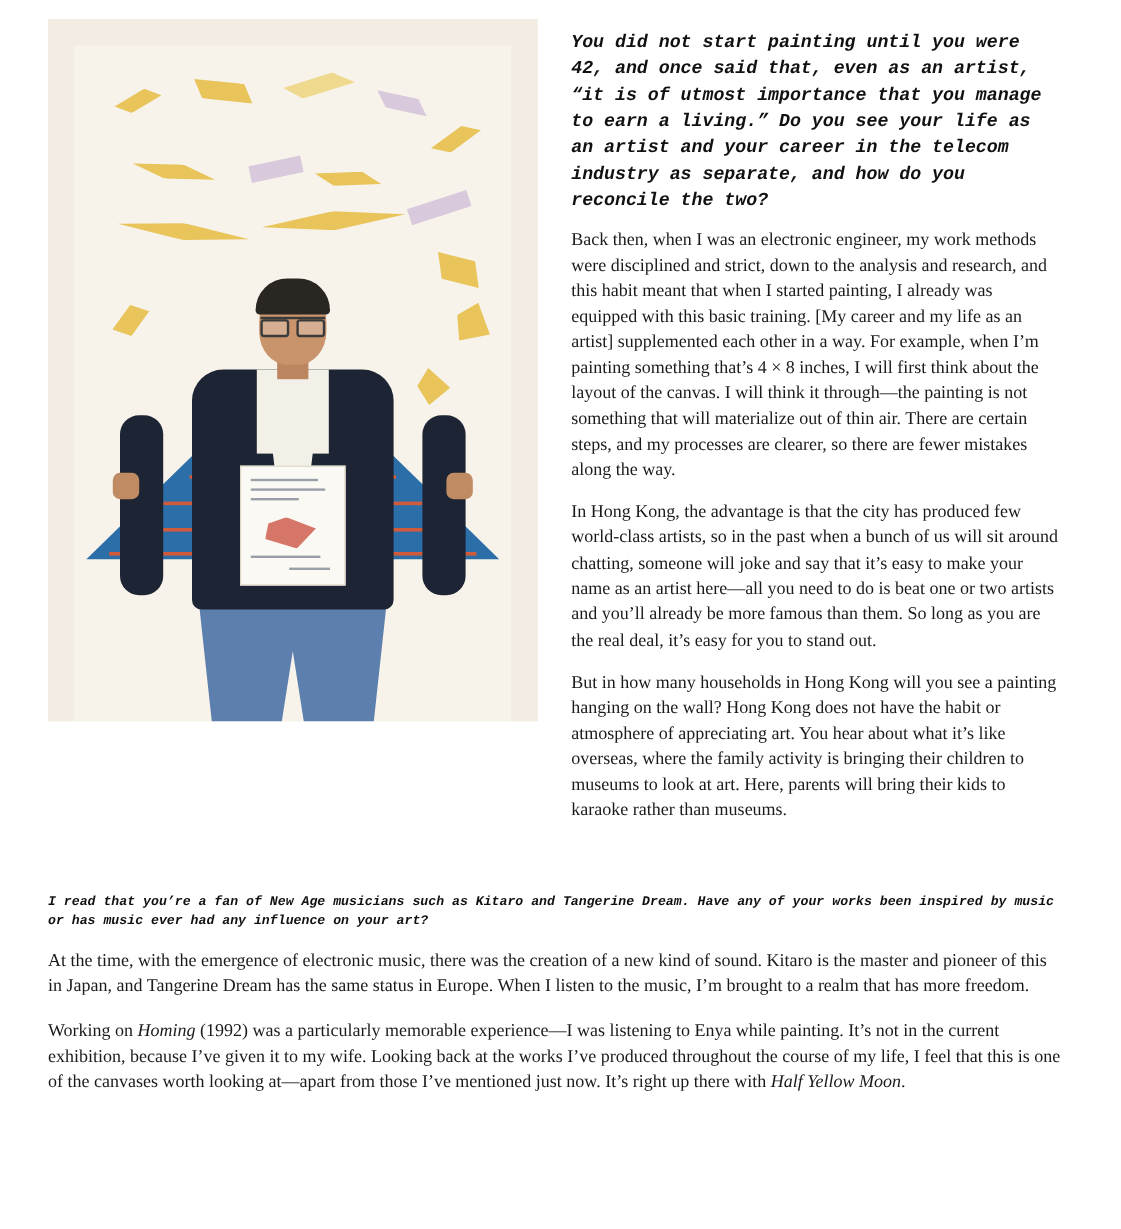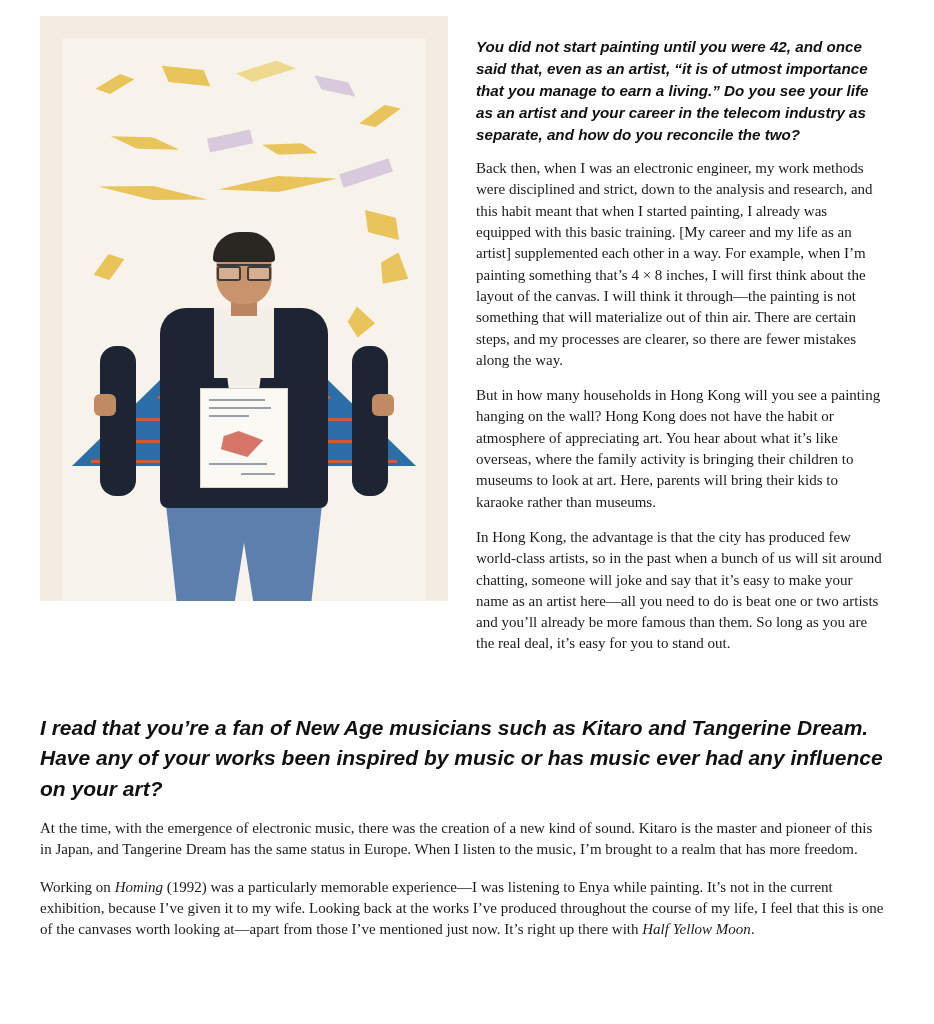--- a/index.html
+++ b/index.html
@@ -162,43 +162,43 @@
     font-size: 10.5px;
     line-height: 1.45;
     color: #2b2b2b;
     width: 400px;
   }
   .caption b { font-weight: 700; }
   .caption i { font-style: italic; }
 
   
   .q {
-    font-family: Liberation Sans, sans-serif;
+    font-family: Liberation Mono, monospace;
     font-weight: bold;
     font-style: italic;
     font-size: 15.2px;
     line-height: 1.45;
     color: #111;
-    margin: 16px 0 12px 0;
+    margin: 4px 0 12px 0;
   }
   .a {
     font-size: 15px;
     line-height: 1.42;
     margin: 0 0 14px 0;
     color: #1a1a1a;
   }
   .col-right .q { margin-bottom: 12px; }
   .col-right .a:last-child { margin-bottom: 0; }
 
   
   .bottom-area {
     margin-top: 58px;
     width: 846px;
   }
-  .bottom-area .q { font-size: 21px; margin-bottom: 14px; }
+  .bottom-area .q { font-size: 11px; margin-bottom: 14px; }
   .bottom-area .a { margin-bottom: 16px; }
   .note {
     font-style: italic;
     font-size: 15px;
     line-height: 1.45;
     margin: 0 0 10px 0;
   }
   .byline {
     font-size: 15px;
     line-height: 1.45;
@@ -268,22 +268,22 @@
             <div class="hand-r"></div>
           </div>
         </div>
       </div>
 
     </div>
 
     <div class="col-right">
       <p class="q">You did not start painting until you were 42, and once said that, even as an artist, “it is of utmost importance that you manage to earn a living.” Do you see your life as an artist and your career in the telecom industry as separate, and how do you reconcile the two?</p>
       <p class="a">Back then, when I was an electronic engineer, my work methods were disciplined and strict, down to the analysis and research, and this habit meant that when I started painting, I already was equipped with this basic training. [My career and my life as an artist] supplemented each other in a way. For example, when I’m painting something that’s 4 × 8 inches, I will first think about the layout of the canvas. I will think it through—the painting is not something that will materialize out of thin air. There are certain steps, and my processes are clearer, so there are fewer mistakes along the way.</p>
+      <p class="a">In Hong Kong, the advantage is that the city has produced few world-class artists, so in the past when a bunch of us will sit around chatting, someone will joke and say that it’s easy to make your name as an artist here—all you need to do is beat one or two artists and you’ll already be more famous than them. So long as you are the real deal, it’s easy for you to stand out.</p>
       <p class="a">But in how many households in Hong Kong will you see a painting hanging on the wall? Hong Kong does not have the habit or atmosphere of appreciating art. You hear about what it’s like overseas, where the family activity is bringing their children to museums to look at art. Here, parents will bring their kids to karaoke rather than museums.</p>
-      <p class="a">In Hong Kong, the advantage is that the city has produced few world-class artists, so in the past when a bunch of us will sit around chatting, someone will joke and say that it’s easy to make your name as an artist here—all you need to do is beat one or two artists and you’ll already be more famous than them. So long as you are the real deal, it’s easy for you to stand out.</p>
     </div>
   </div>
 
   <div class="bottom-area">
     <p class="q">I read that you’re a fan of New Age musicians such as Kitaro and Tangerine Dream. Have any of your works been inspired by music or has music ever had any influence on your art?</p>
     <p class="a">At the time, with the emergence of electronic music, there was the creation of a new kind of sound. Kitaro is the master and pioneer of this in Japan, and Tangerine Dream has the same status in Europe. When I listen to the music, I’m brought to a realm that has more freedom.</p>
     <p class="a"><span>Working on </span><em class="ital">Homing</em><span> (1992) was a particularly memorable experience—I was listening to Enya while painting. It’s not in the current exhibition, because I’ve given it to my wife. Looking back at the works I’ve produced throughout the course of my life, I feel that this is one of the canvases worth looking at—apart from those I’ve mentioned just now. It’s right up there with </span><em class="ital">Half Yellow Moon</em><span>.</span></p>
 
     <div class="spacer-sm"></div>
 

